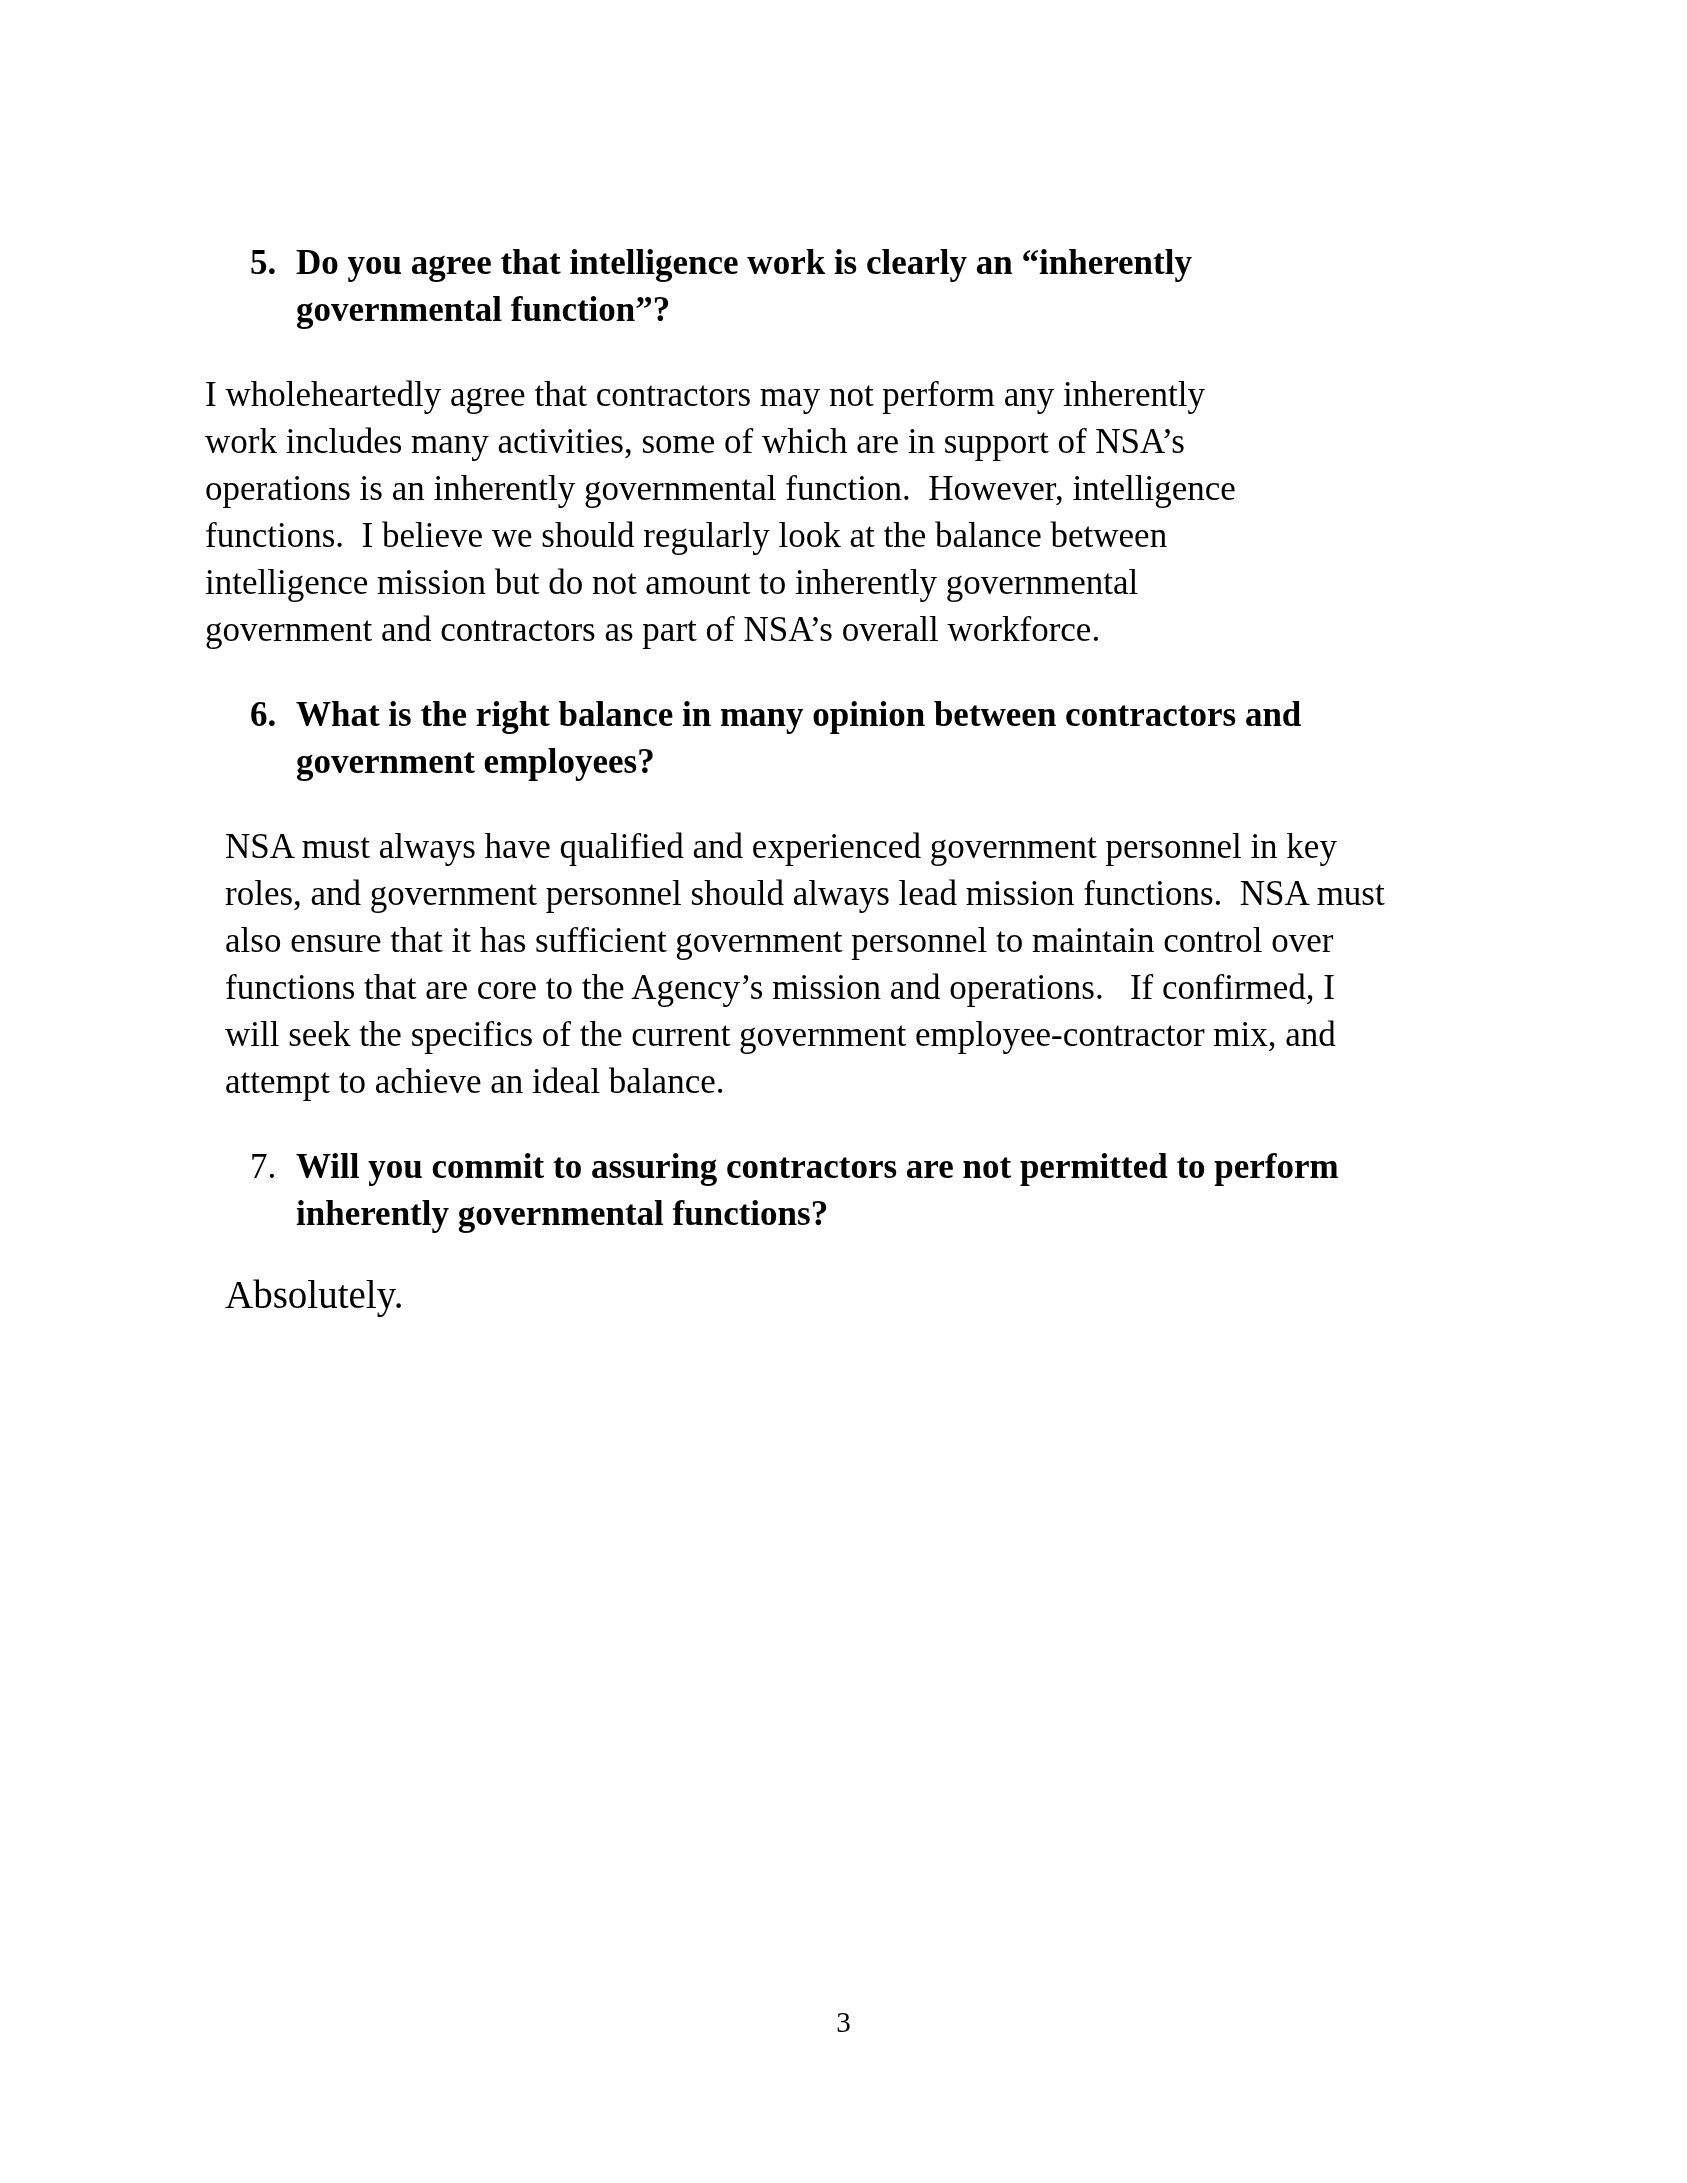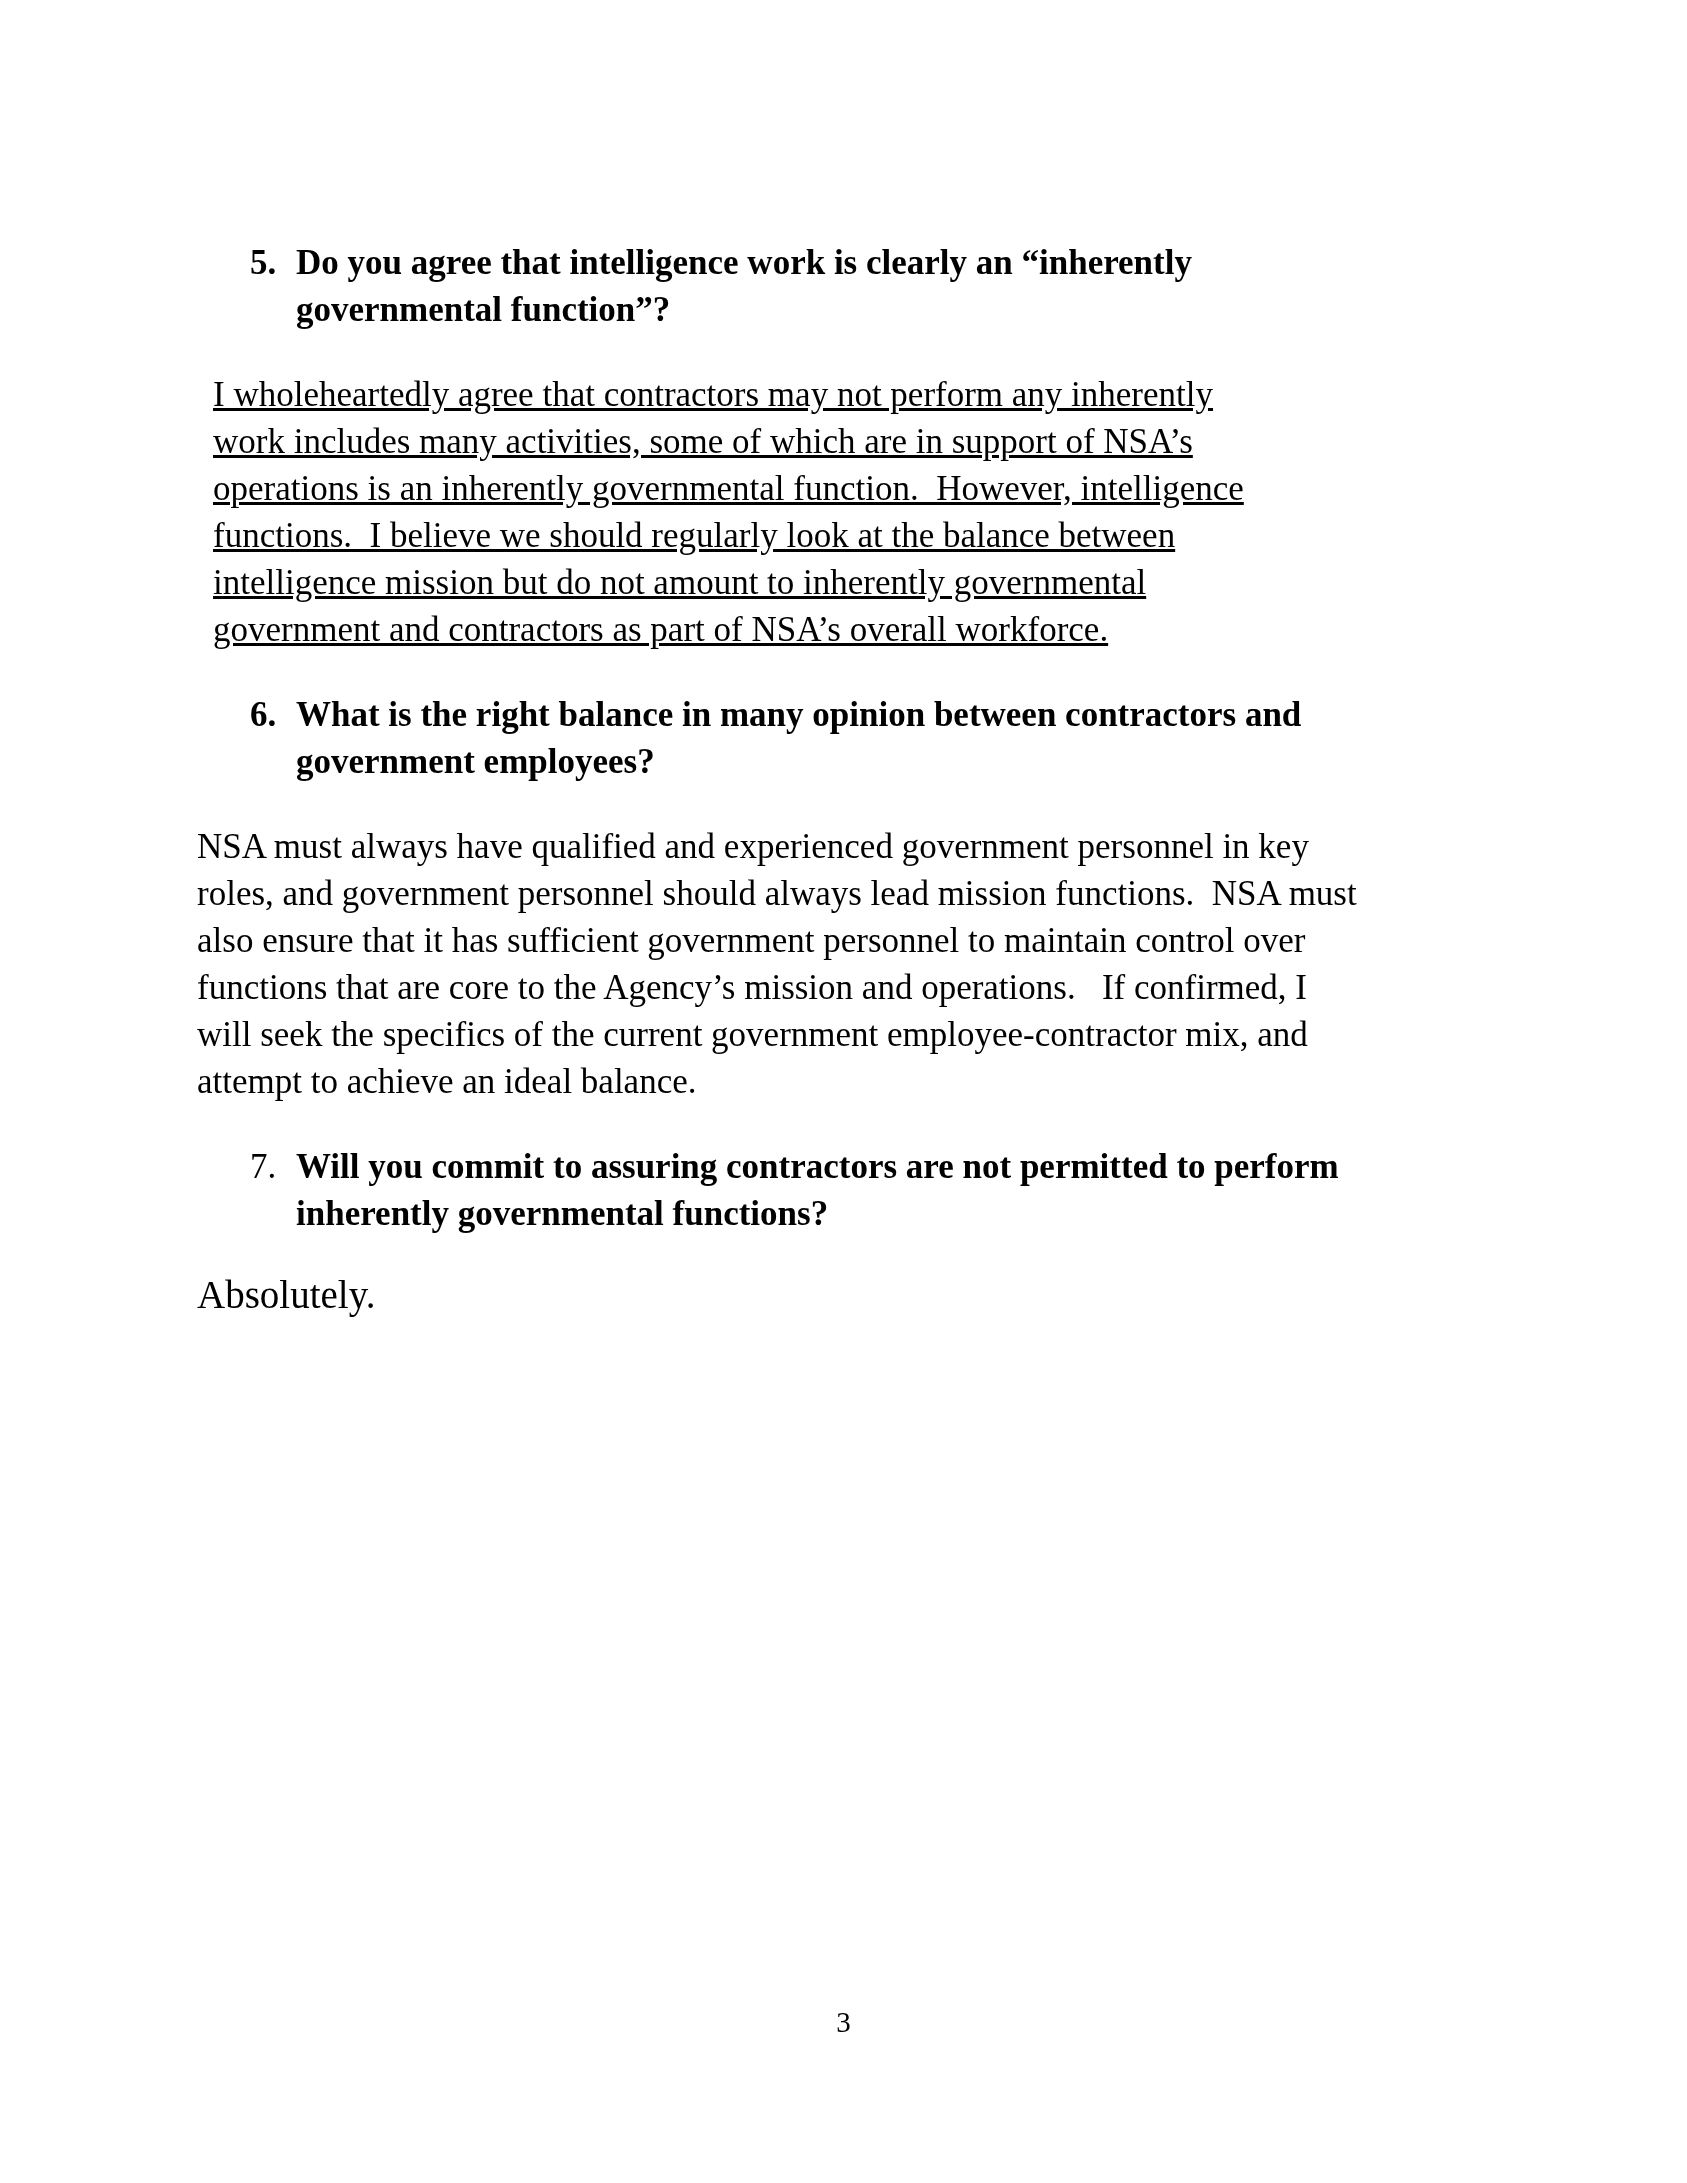--- a/index.html
+++ b/index.html
@@ -20,22 +20,21 @@
     position: absolute;
     left: 197px;
     top: 239px;
     width: 1336px;
   }
   .block + .block {
     margin-top: 38px;
   }
   
   .content .block:nth-child(2) {
-    margin-left: 16px;
-    text-decoration: underline;
+    margin-left: 8px;
   }
   .line {
     font-size: 35px;
     line-height: 47px;
     white-space: pre;
   }
   .question {
     padding-left: 99px;
     font-weight: 700;
   }
@@ -43,20 +42,21 @@
     display: inline-block;
     width: 46px;
     margin-left: -46px;
     font-weight: 700;
   }
   .qnum.regular {
     font-weight: 400;
   }
   .answer {
     font-weight: 400;
+    margin-left: 28px;
   }
   .answer.small .line {
     font-size: 39px;
     line-height: 40px;
   }
   .footer {
     position: absolute;
     left: 0;
     top: 2005px;
     width: 100%;

